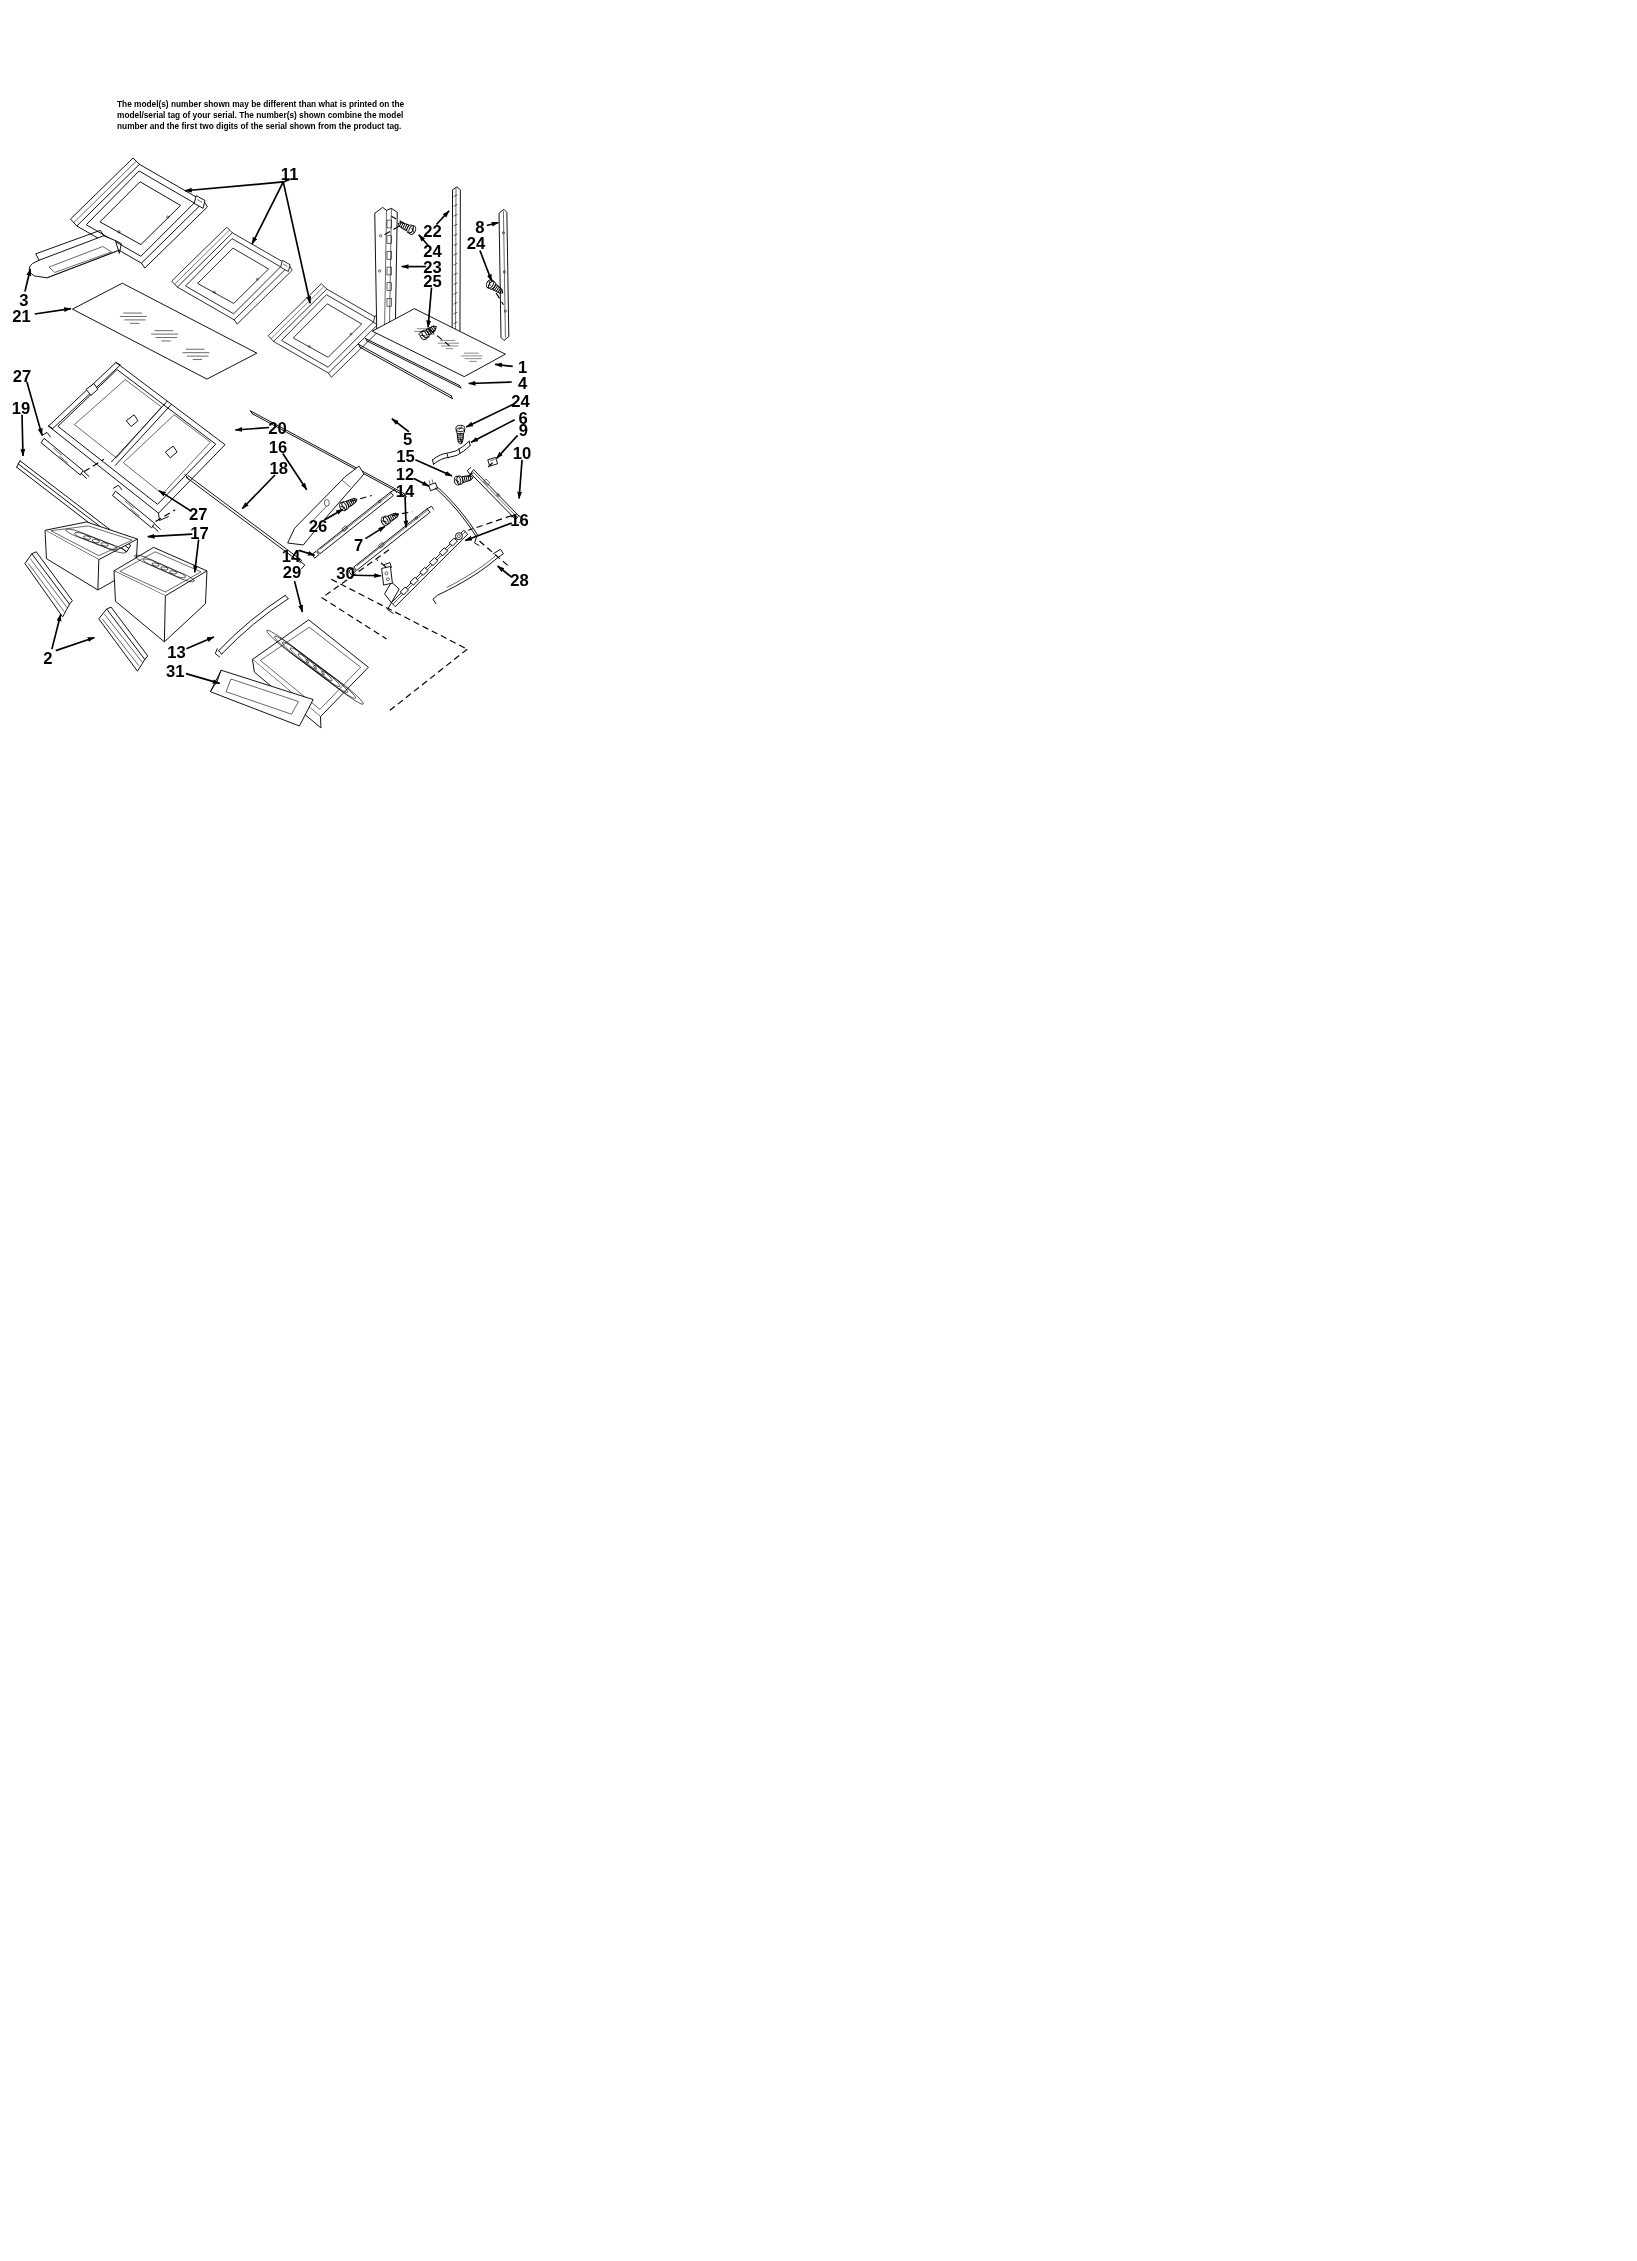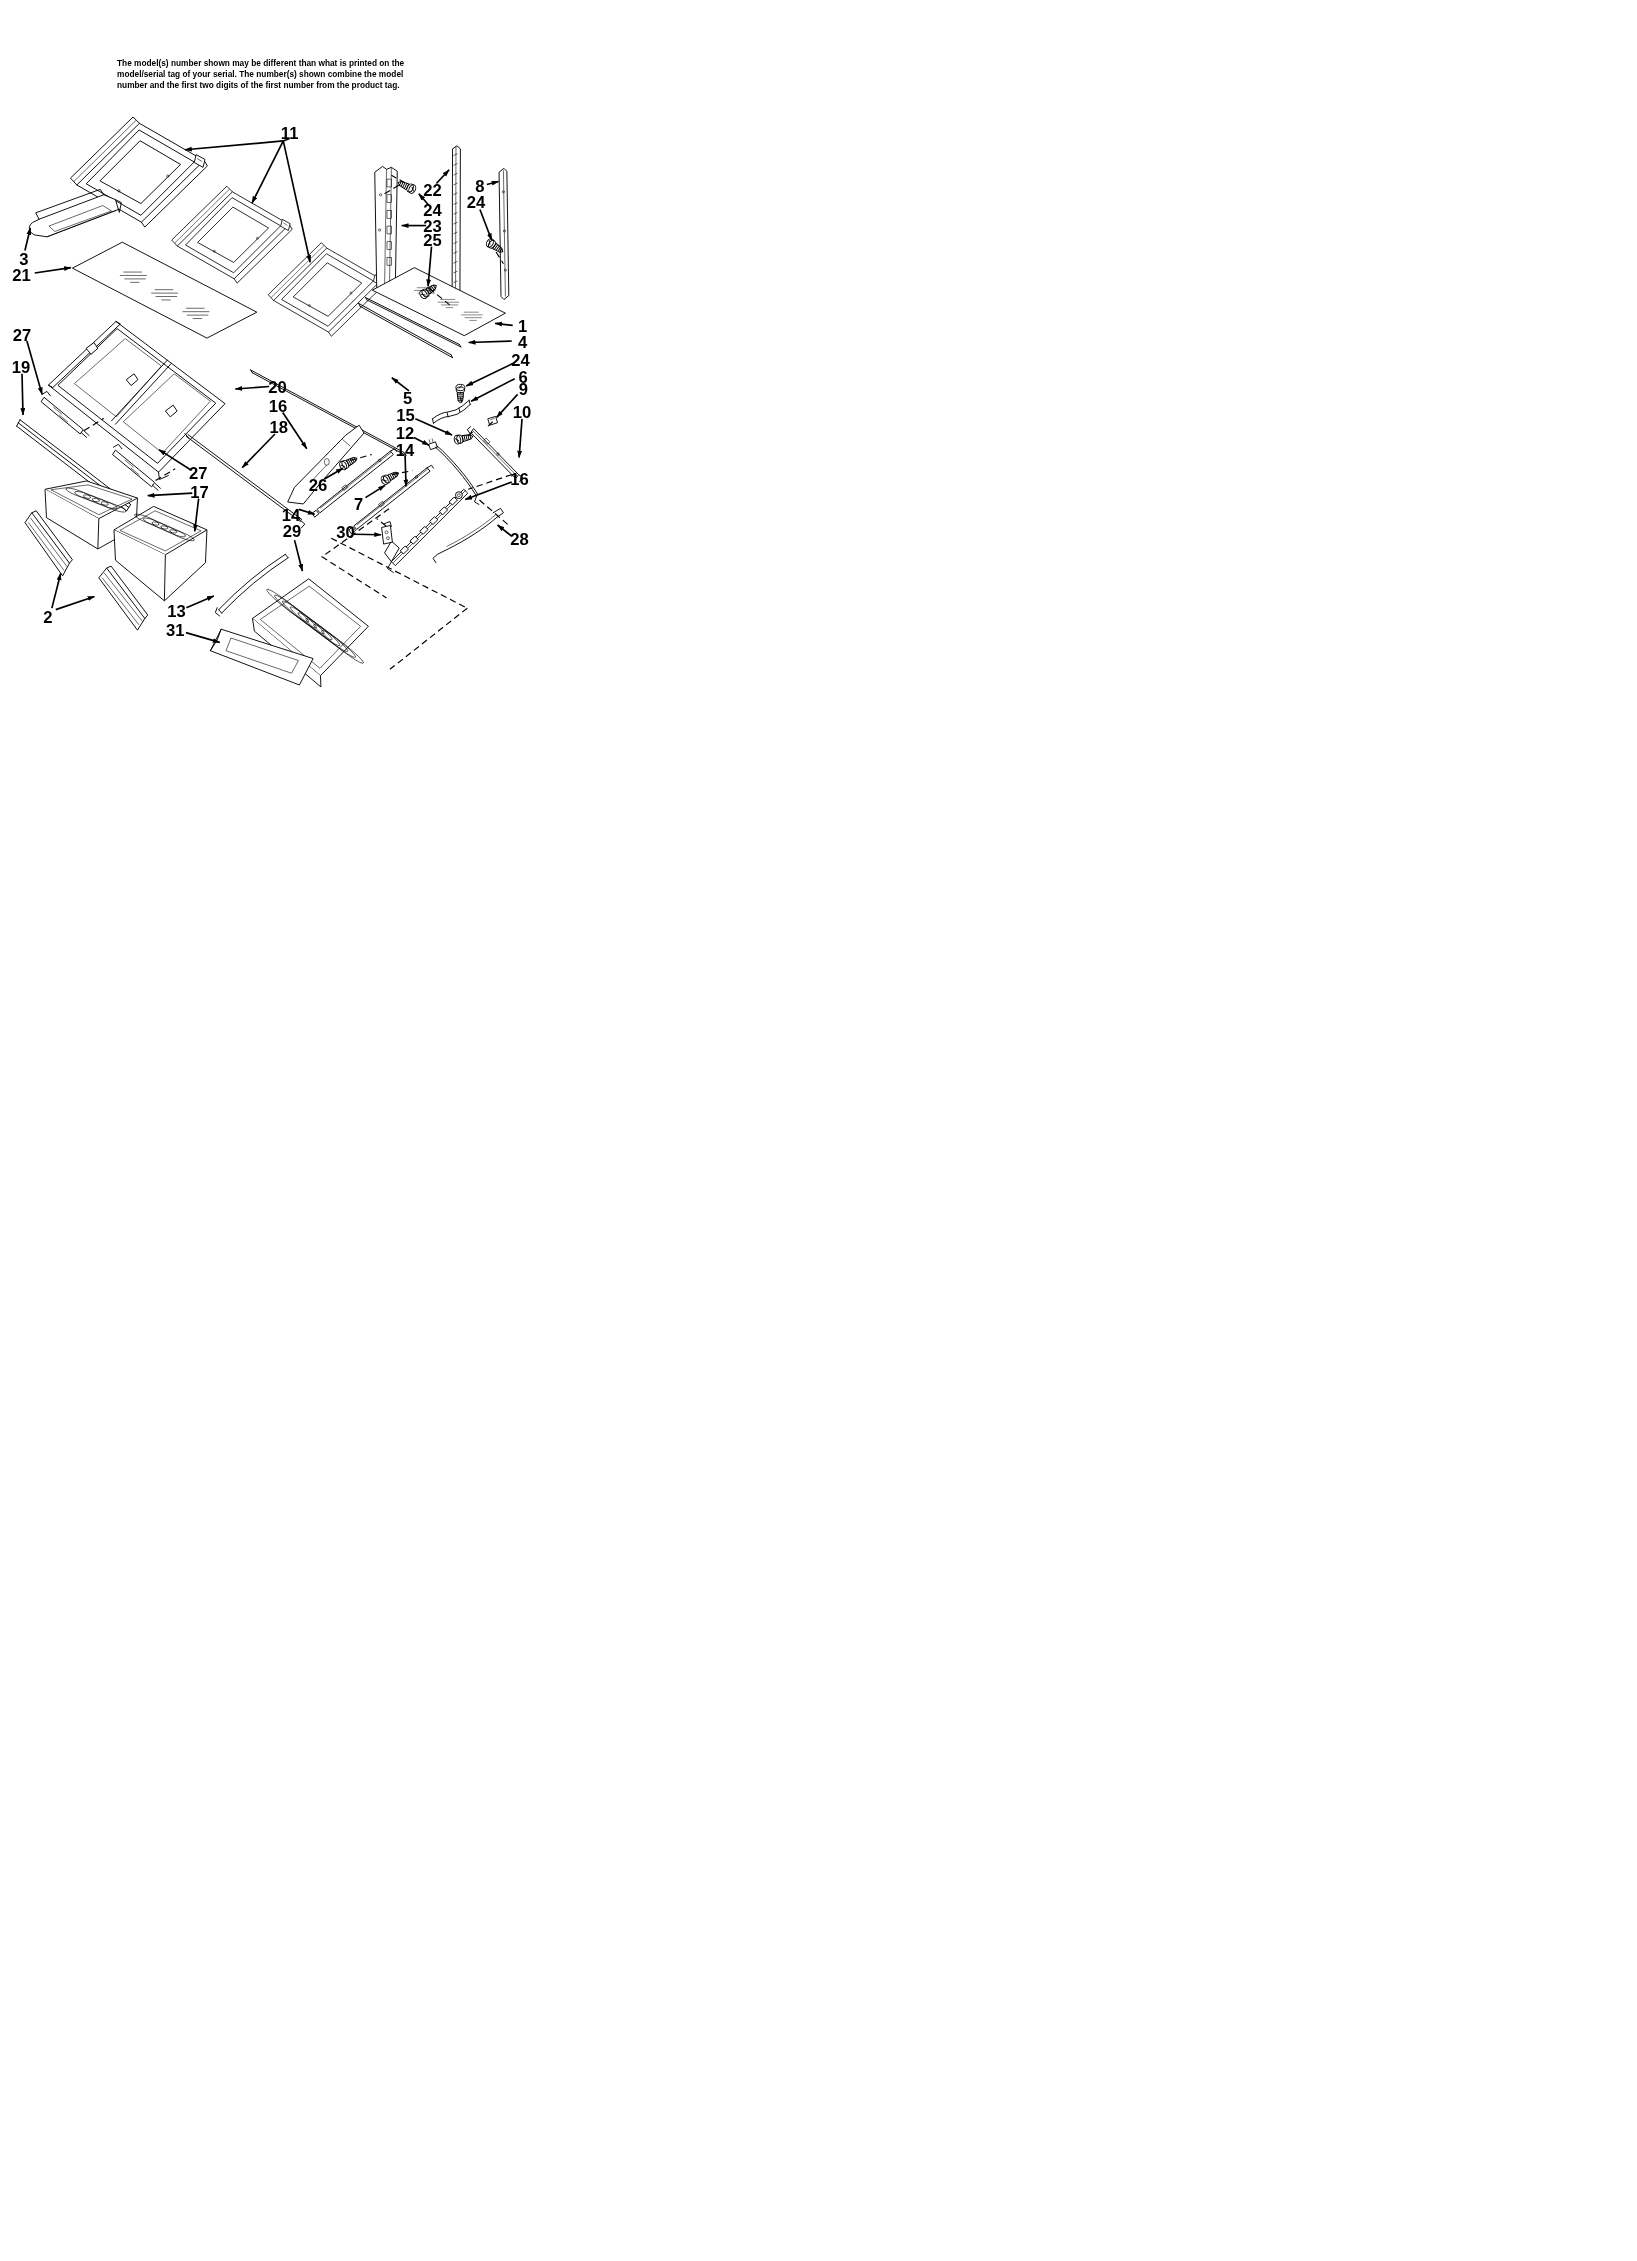--- a/index.html
+++ b/index.html
@@ -1,17 +1,17 @@
 <!DOCTYPE html>
 <html style="font-size:7.8px"><head>
 <meta charset="utf-8">
 <style>
   html,body{margin:0;padding:0;background:#ffffff;}
   body{font-family:"Liberation Sans", sans-serif;}
-  #stage{position:relative;width:546px;height:754px;background:#fff;overflow:hidden;}
+  #stage{position:relative;width:546px;height:754px;background:#fff;overflow:hidden;margin-top:41px;}
   .note{
     position:absolute;left:117px;top:58px;width:328px;
     font-family:"Liberation Sans", sans-serif;
     font-size:8.3px;font-weight:bold;line-height:10.8px;color:#000;
     letter-spacing:0px;
   }
   svg{position:absolute;left:0;top:0;}
   .part{stroke:#000;stroke-width:1.9;fill:none;stroke-linejoin:round;stroke-linecap:round;}
   .solid{stroke:#000;stroke-width:1.9;fill:#fff;stroke-linejoin:round;}
   .thin{stroke:#000;stroke-width:1.2;fill:none;}
@@ -21,21 +21,21 @@
            text-anchor:middle;}
 </style>
 </head>
 <body>
 
 <div id="stage">
 
   <div class="note">
     <div>The model(s) number shown may be different than what is printed on the</div>
     <div>model/serial tag of your serial. The number(s) shown combine the model</div>
-    <div>number and the first two digits of the first number from the product tag.</div>
+    <div>number and the first two digits of the serial shown from the product tag.</div>
   </div>
 
   <svg width="546" height="754" viewBox="0 0 1116 1541">
     <defs>
       <marker id="arw" markerWidth="16" markerHeight="12" refX="14" refY="5" orient="auto" markerUnits="userSpaceOnUse">
         <path d="M0,0 L15,5 L0,10 Z" fill="#000"></path>
       </marker>
 
       <g id="shelf-frame-proto">
         <path class="solid" d="M0,-100 L132,-24 L4,102 L-128,26 Z"></path>

